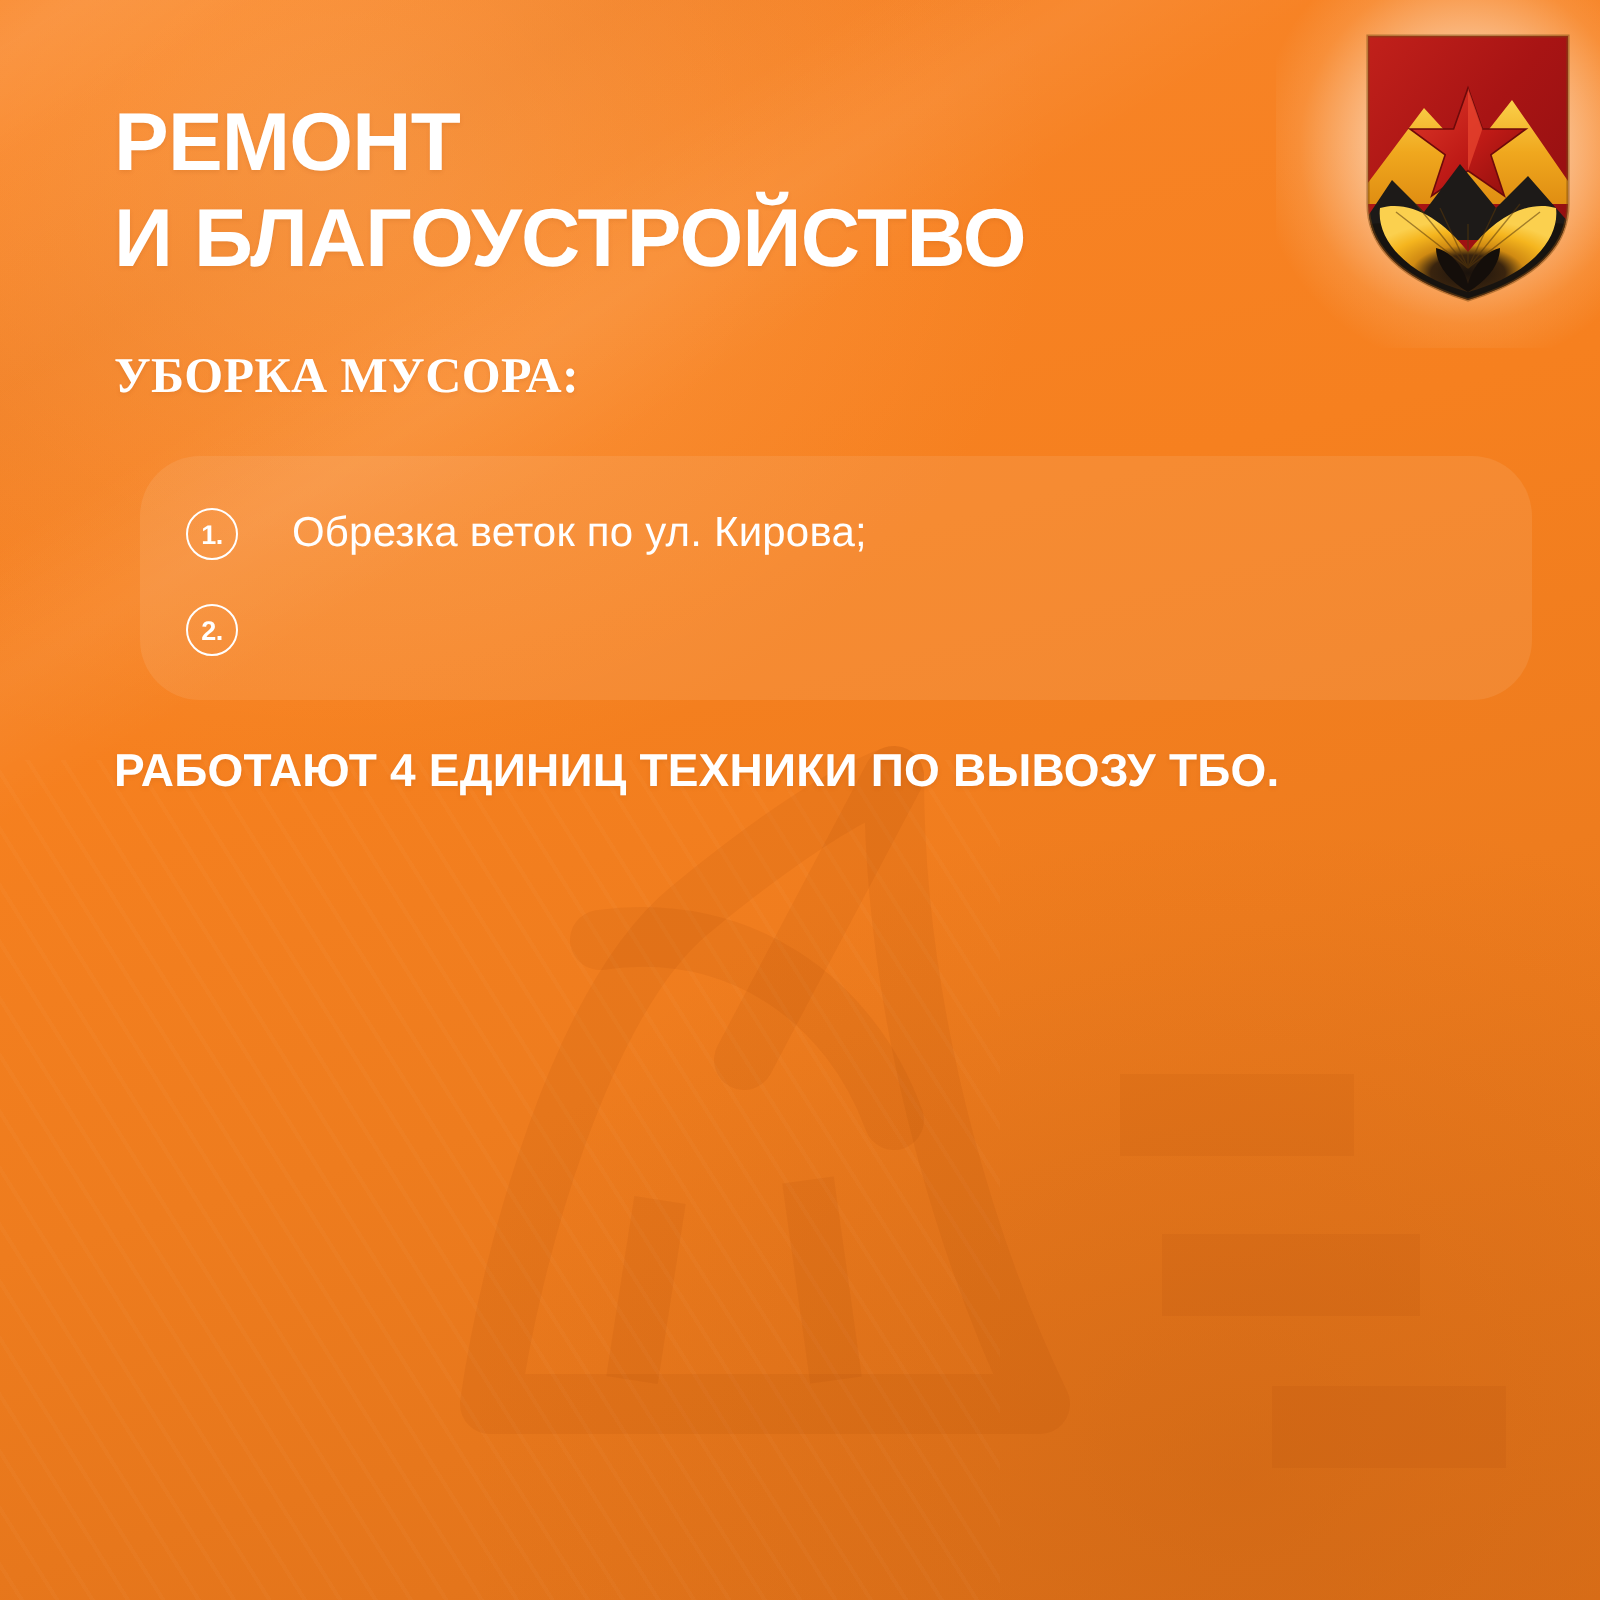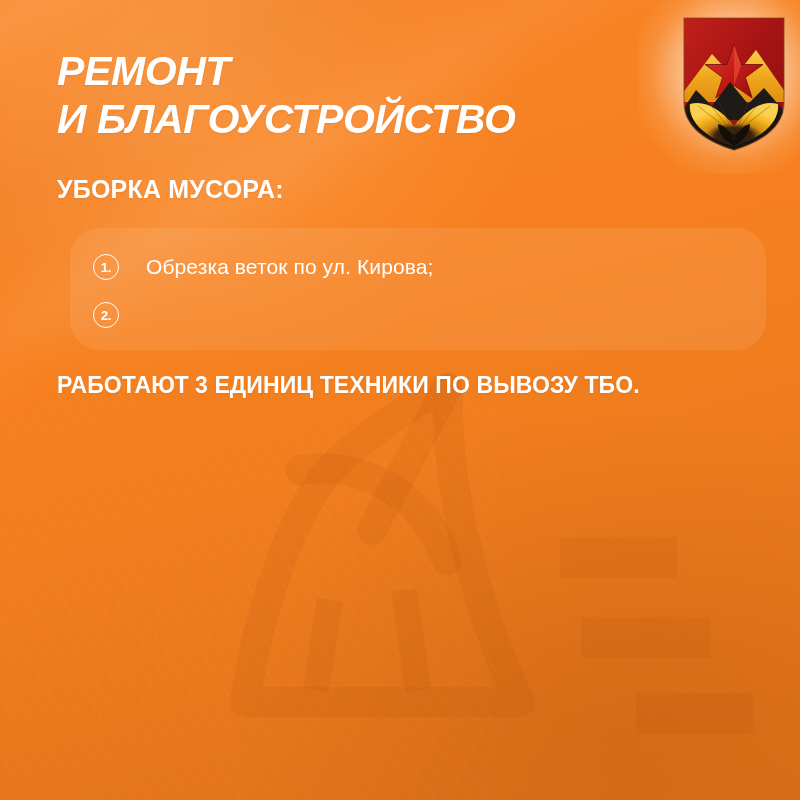--- a/index.html
+++ b/index.html
@@ -92,30 +92,31 @@
     position: absolute;
     left: 57px; top: 48px;
     width: 600px;
     color: #ffffff;
     font-size: 41px;
     font-weight: 700;
     line-height: 1.16;
     letter-spacing: -0.4px;
     text-shadow: 0 1px 2px rgba(150,60,0,0.13);
   }
-  .title .ln { display: block; white-space: pre; font-style: italic; }
+  .title .ln { display: block; white-space: pre; }
 
   .subtitle {
     position: absolute;
     left: 57px; top: 175px;
     color: #ffffff;
     font-size: 25px;
     font-weight: 700;
     letter-spacing: 0.2px;
     text-shadow: 0 1px 2px rgba(150,60,0,0.13);
+    font-family: Liberation Serif, serif;
   }
 
   
   .panel {
     position: absolute;
     left: 70px; top: 228px;
     width: 696px; height: 122px;
     border-radius: 30px;
     background: rgba(255,255,255,0.085);
   }
@@ -274,15 +275,15 @@
   <div class="list">
     <div class="list-item">
       <span class="num">1.</span>
       <span class="item-text">Обрезка веток по ул. Кирова;</span>
     </div>
     <div class="list-item">
       <span class="num">2.</span>
     </div>
   </div>
 
-  <div class="statement">РАБОТАЮТ 3 ЕДИНИЦ ТЕХНИКИ ПО ВЫВОЗУ ТБО.</div>
+  <div class="statement">РАБОТАЮТ 4 ЕДИНИЦ ТЕХНИКИ ПО ВЫВОЗУ ТБО.</div>
 
 </div>
 
 </body></html>

